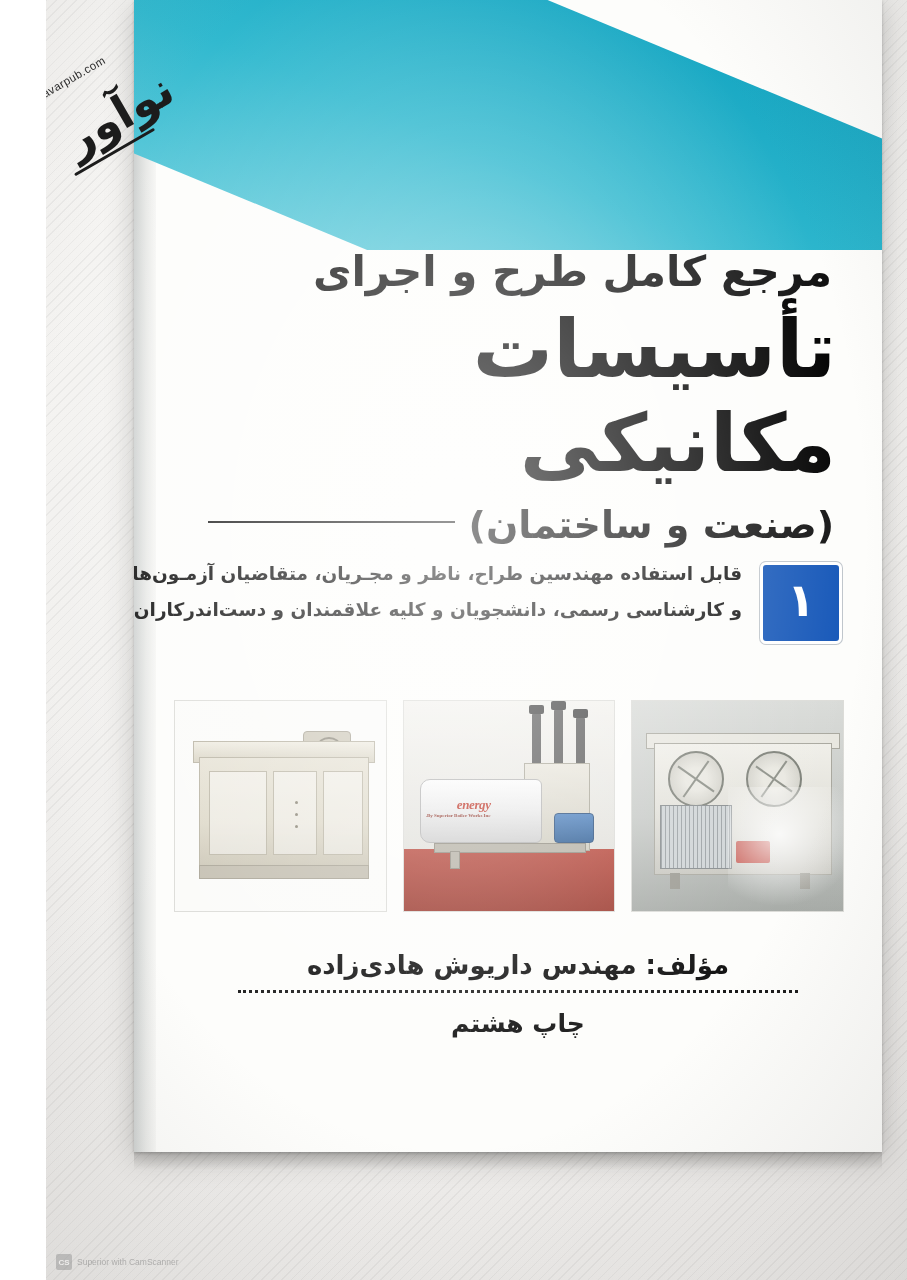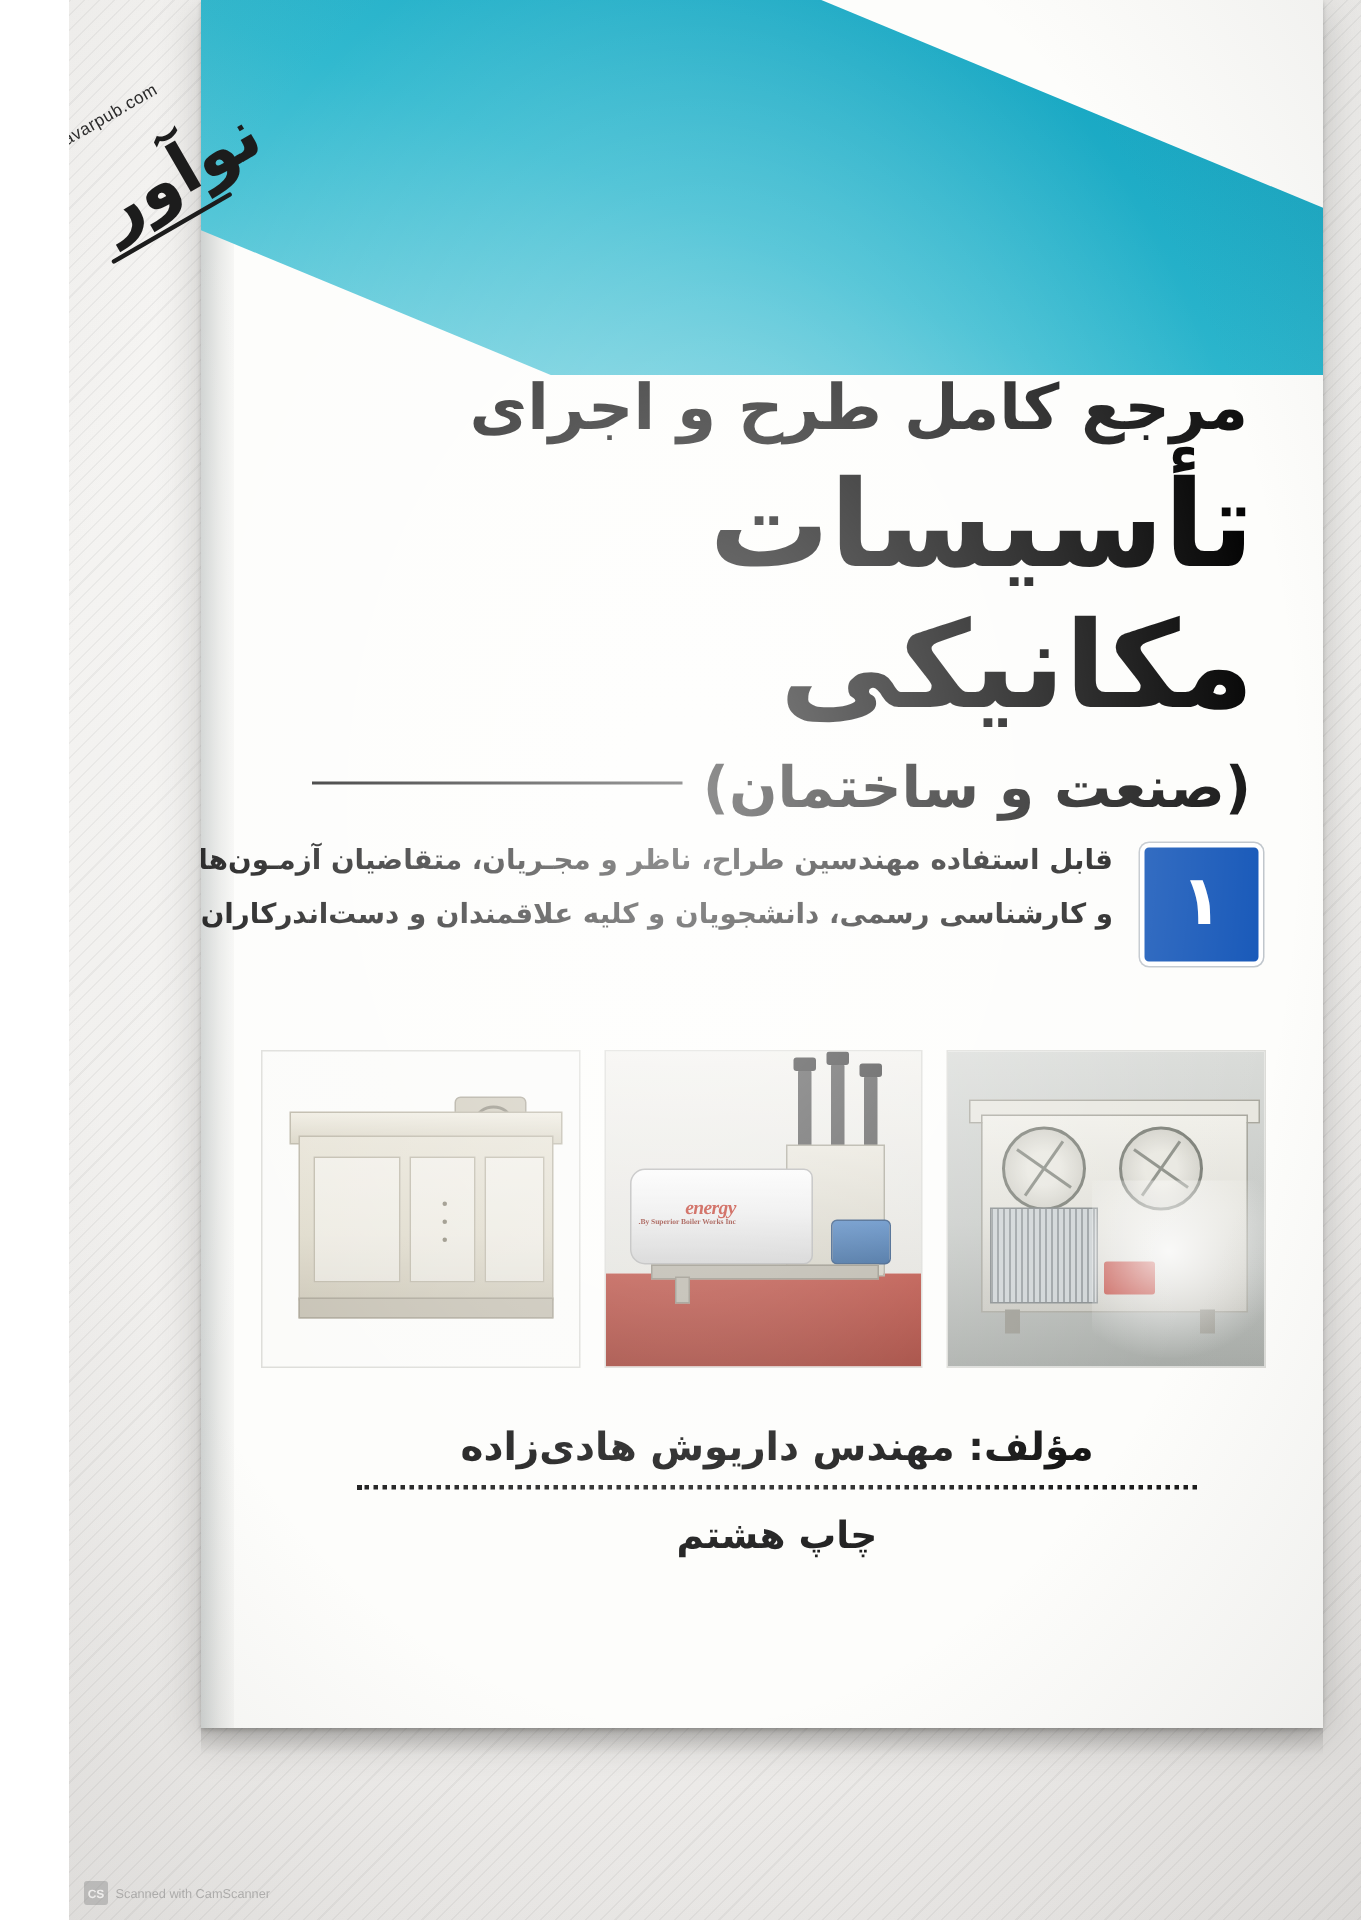--- a/index.html
+++ b/index.html
@@ -616,14 +616,14 @@
 <div id="publisher-mark">
   <div id="publisher-url">www.noavarpub.com</div>
   <div id="publisher-logo">نوآور</div>
   <div id="publisher-underline"></div>
 </div>
 
 <div id="scan-vignette"></div>
 
 <div id="scanner-watermark">
   <div id="scanner-badge">CS</div>
-  <div id="scanner-label">Scanned with CamScanner</div>
+  <div id="scanner-label">Superior with CamScanner</div>
 </div>
 
 </body></html>

